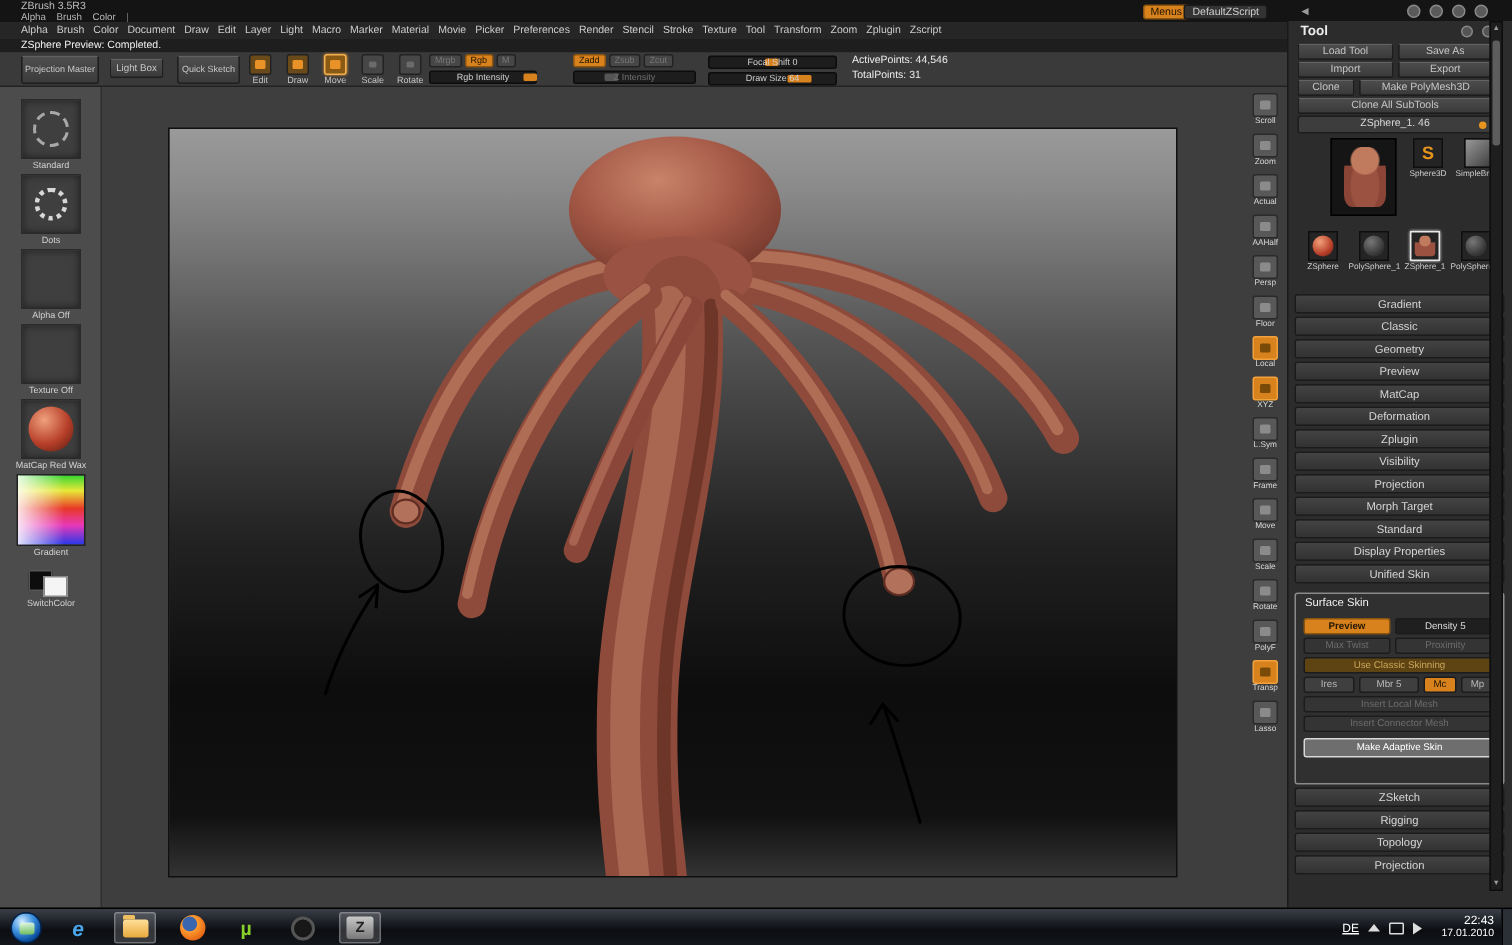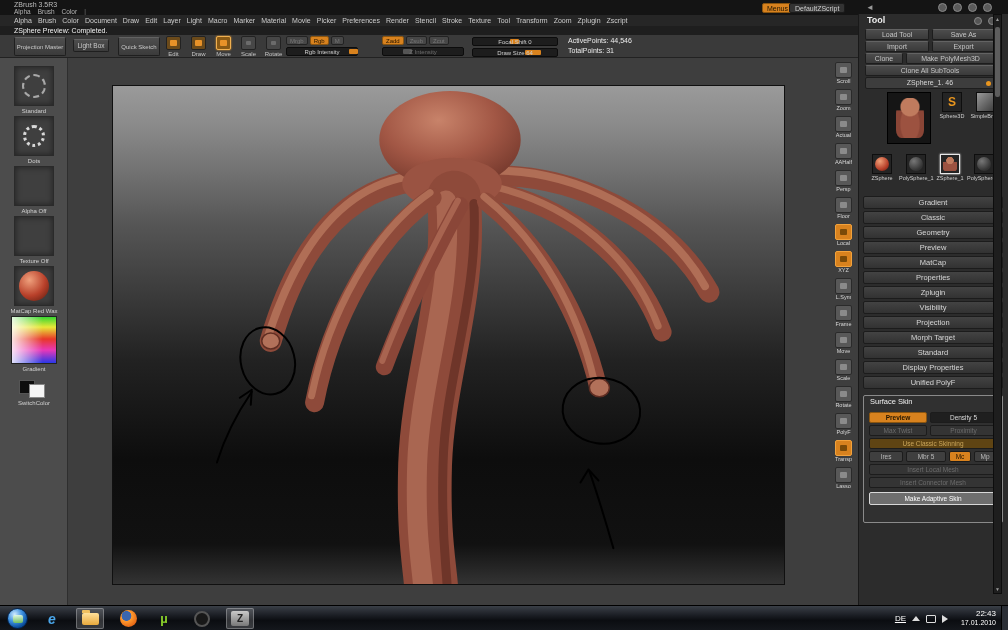--- a/index.html
+++ b/index.html
@@ -527,28 +527,28 @@
       <div class="inv-icon icon-darksphere"></div>
       <div class="inv-label">PolySphere_2</div>
     </div>
 
     <div class="sections">
       <div class="section-bar">Gradient</div>
         <div class="section-bar">Classic</div>
         <div class="section-bar">Geometry</div>
         <div class="section-bar">Preview</div>
         <div class="section-bar">MatCap</div>
-        <div class="section-bar">Properties</div>
+        <div class="section-bar">Deformation</div>
         <div class="section-bar">Zplugin</div>
         <div class="section-bar">Visibility</div>
         <div class="section-bar">Projection</div>
         <div class="section-bar">Morph Target</div>
         <div class="section-bar">Standard</div>
         <div class="section-bar">Display Properties</div>
-        <div class="section-bar">Unified PolyF</div>
+        <div class="section-bar">Unified Skin</div>
     </div>
 
     <div class="adaptive">
       <div class="ad-title">Surface Skin</div>
       <div class="ad-row" style="top:16px;">
         <button class="abtn orange" style="width:58px;">Preview</button>
         <button class="abtn dark" style="width:67px;">Density 5</button>
       </div>
       <div class="ad-row" style="top:29px;">
         <button class="abtn dim" style="width:58px;">Max Twist</button>
@@ -567,20 +567,26 @@
         <button class="abtn dim" style="width:128px;">Insert Local Mesh</button>
       </div>
       <div class="ad-row" style="top:81px;">
         <button class="abtn dim" style="width:128px;">Insert Connector Mesh</button>
       </div>
       <div class="ad-row" style="top:96px;">
         <button class="abtn make" style="width:128px; height:13px; line-height:12px;">Make Adaptive Skin</button>
       </div>
     </div>
 
+    <div class="sections2">
+      <div class="section-bar">ZSketch</div>
+        <div class="section-bar">Rigging</div>
+        <div class="section-bar">Topology</div>
+        <div class="section-bar">Projection</div>
+    </div>
 
     <div class="tp-scroll">
       <span class="tp-arr" style="top:1px;">▲</span>
       <span class="tp-thumb"></span>
       <span class="tp-arr" style="bottom:1px;">▼</span>
     </div>
   </div>
 
   <div class="taskbar">
     <div class="orb"></div>

